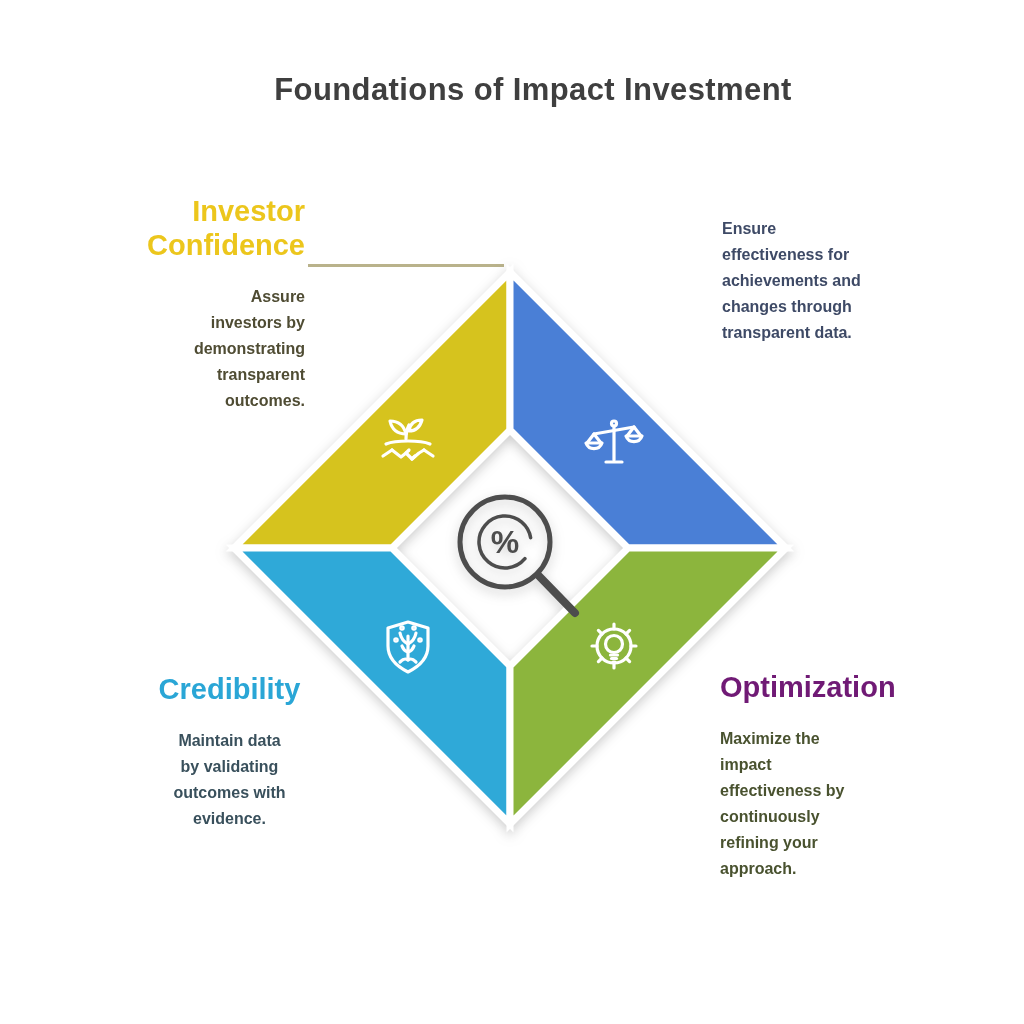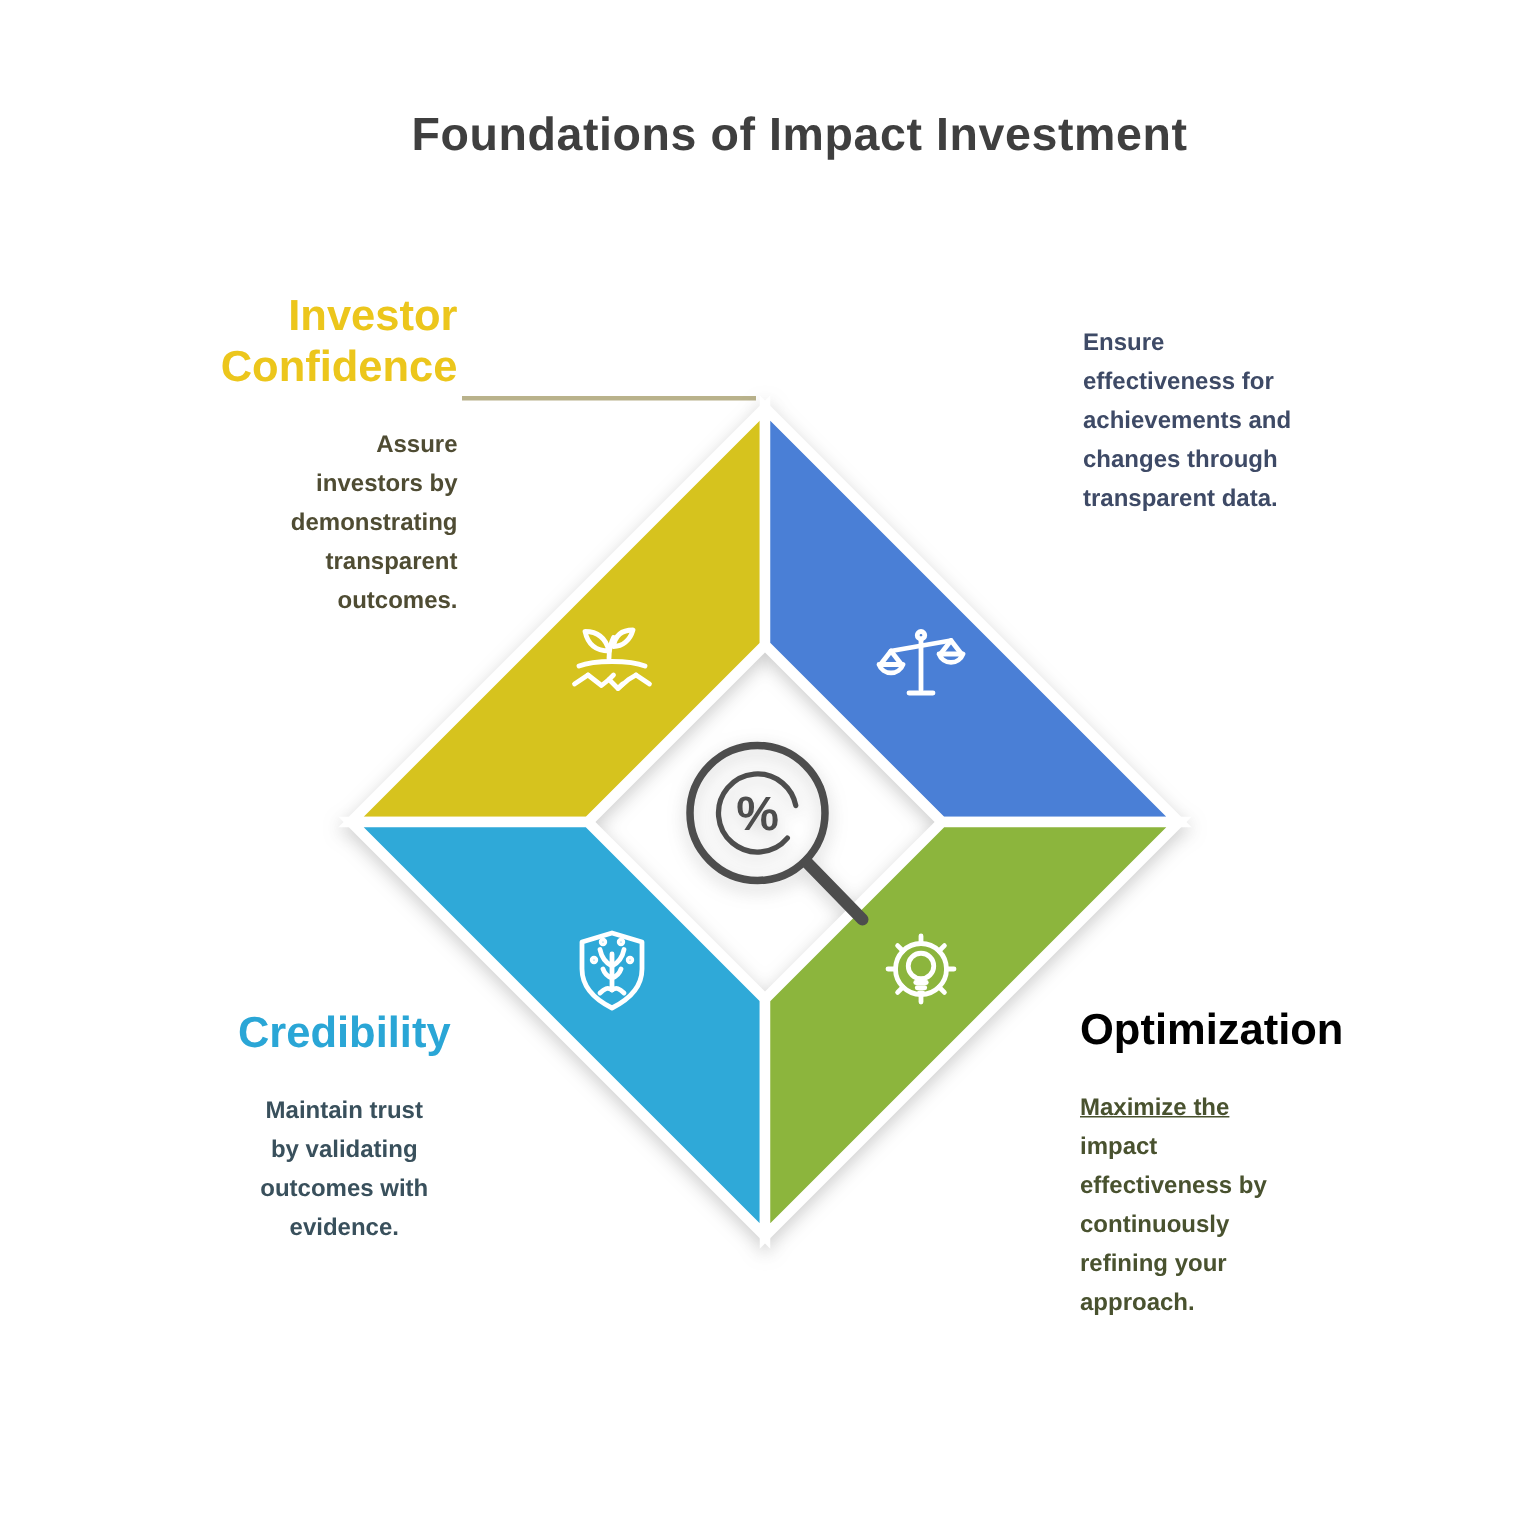--- a/index.html
+++ b/index.html
@@ -68,33 +68,33 @@
       <span style="display: block;">changes through</span>
       <span style="display: block;">transparent data.</span>
     </div>
 </div>
 
 <div class="section" id="section-credibility">
   <div class="section-title" style="color: rgb(42, 166, 214);">
       <span style="display: block; text-align: center;">Credibility</span>
     </div>
   <div class="section-body" style="color: rgb(57, 80, 92);">
-      <span style="display: block;">Maintain trust</span>
+      <span style="display: block;">Maintain data</span>
       <span style="display: block;">by validating</span>
       <span style="display: block;">outcomes with</span>
       <span style="display: block;">evidence.</span>
     </div>
 </div>
 
 <div class="section" id="section-optimization">
-  <div class="section-title" style="color: #000000;">
+  <div class="section-title" style="color: #701a75;">
       <span style="display: block;">Optimization</span>
     </div>
   <div class="section-body" style="color: rgb(73, 82, 47);">
-      <span style="display: block; text-decoration: underline;">Maximize the</span>
+      <span style="display: block;">Maximize the</span>
       <span style="display: block;">impact</span>
       <span style="display: block;">effectiveness by</span>
       <span style="display: block;">continuously</span>
       <span style="display: block;">refining your</span>
       <span style="display: block;">approach.</span>
     </div>
 </div>
 
 <svg id="diamond-svg" width="1024" height="1024" viewBox="0 0 1024 1024">
 

